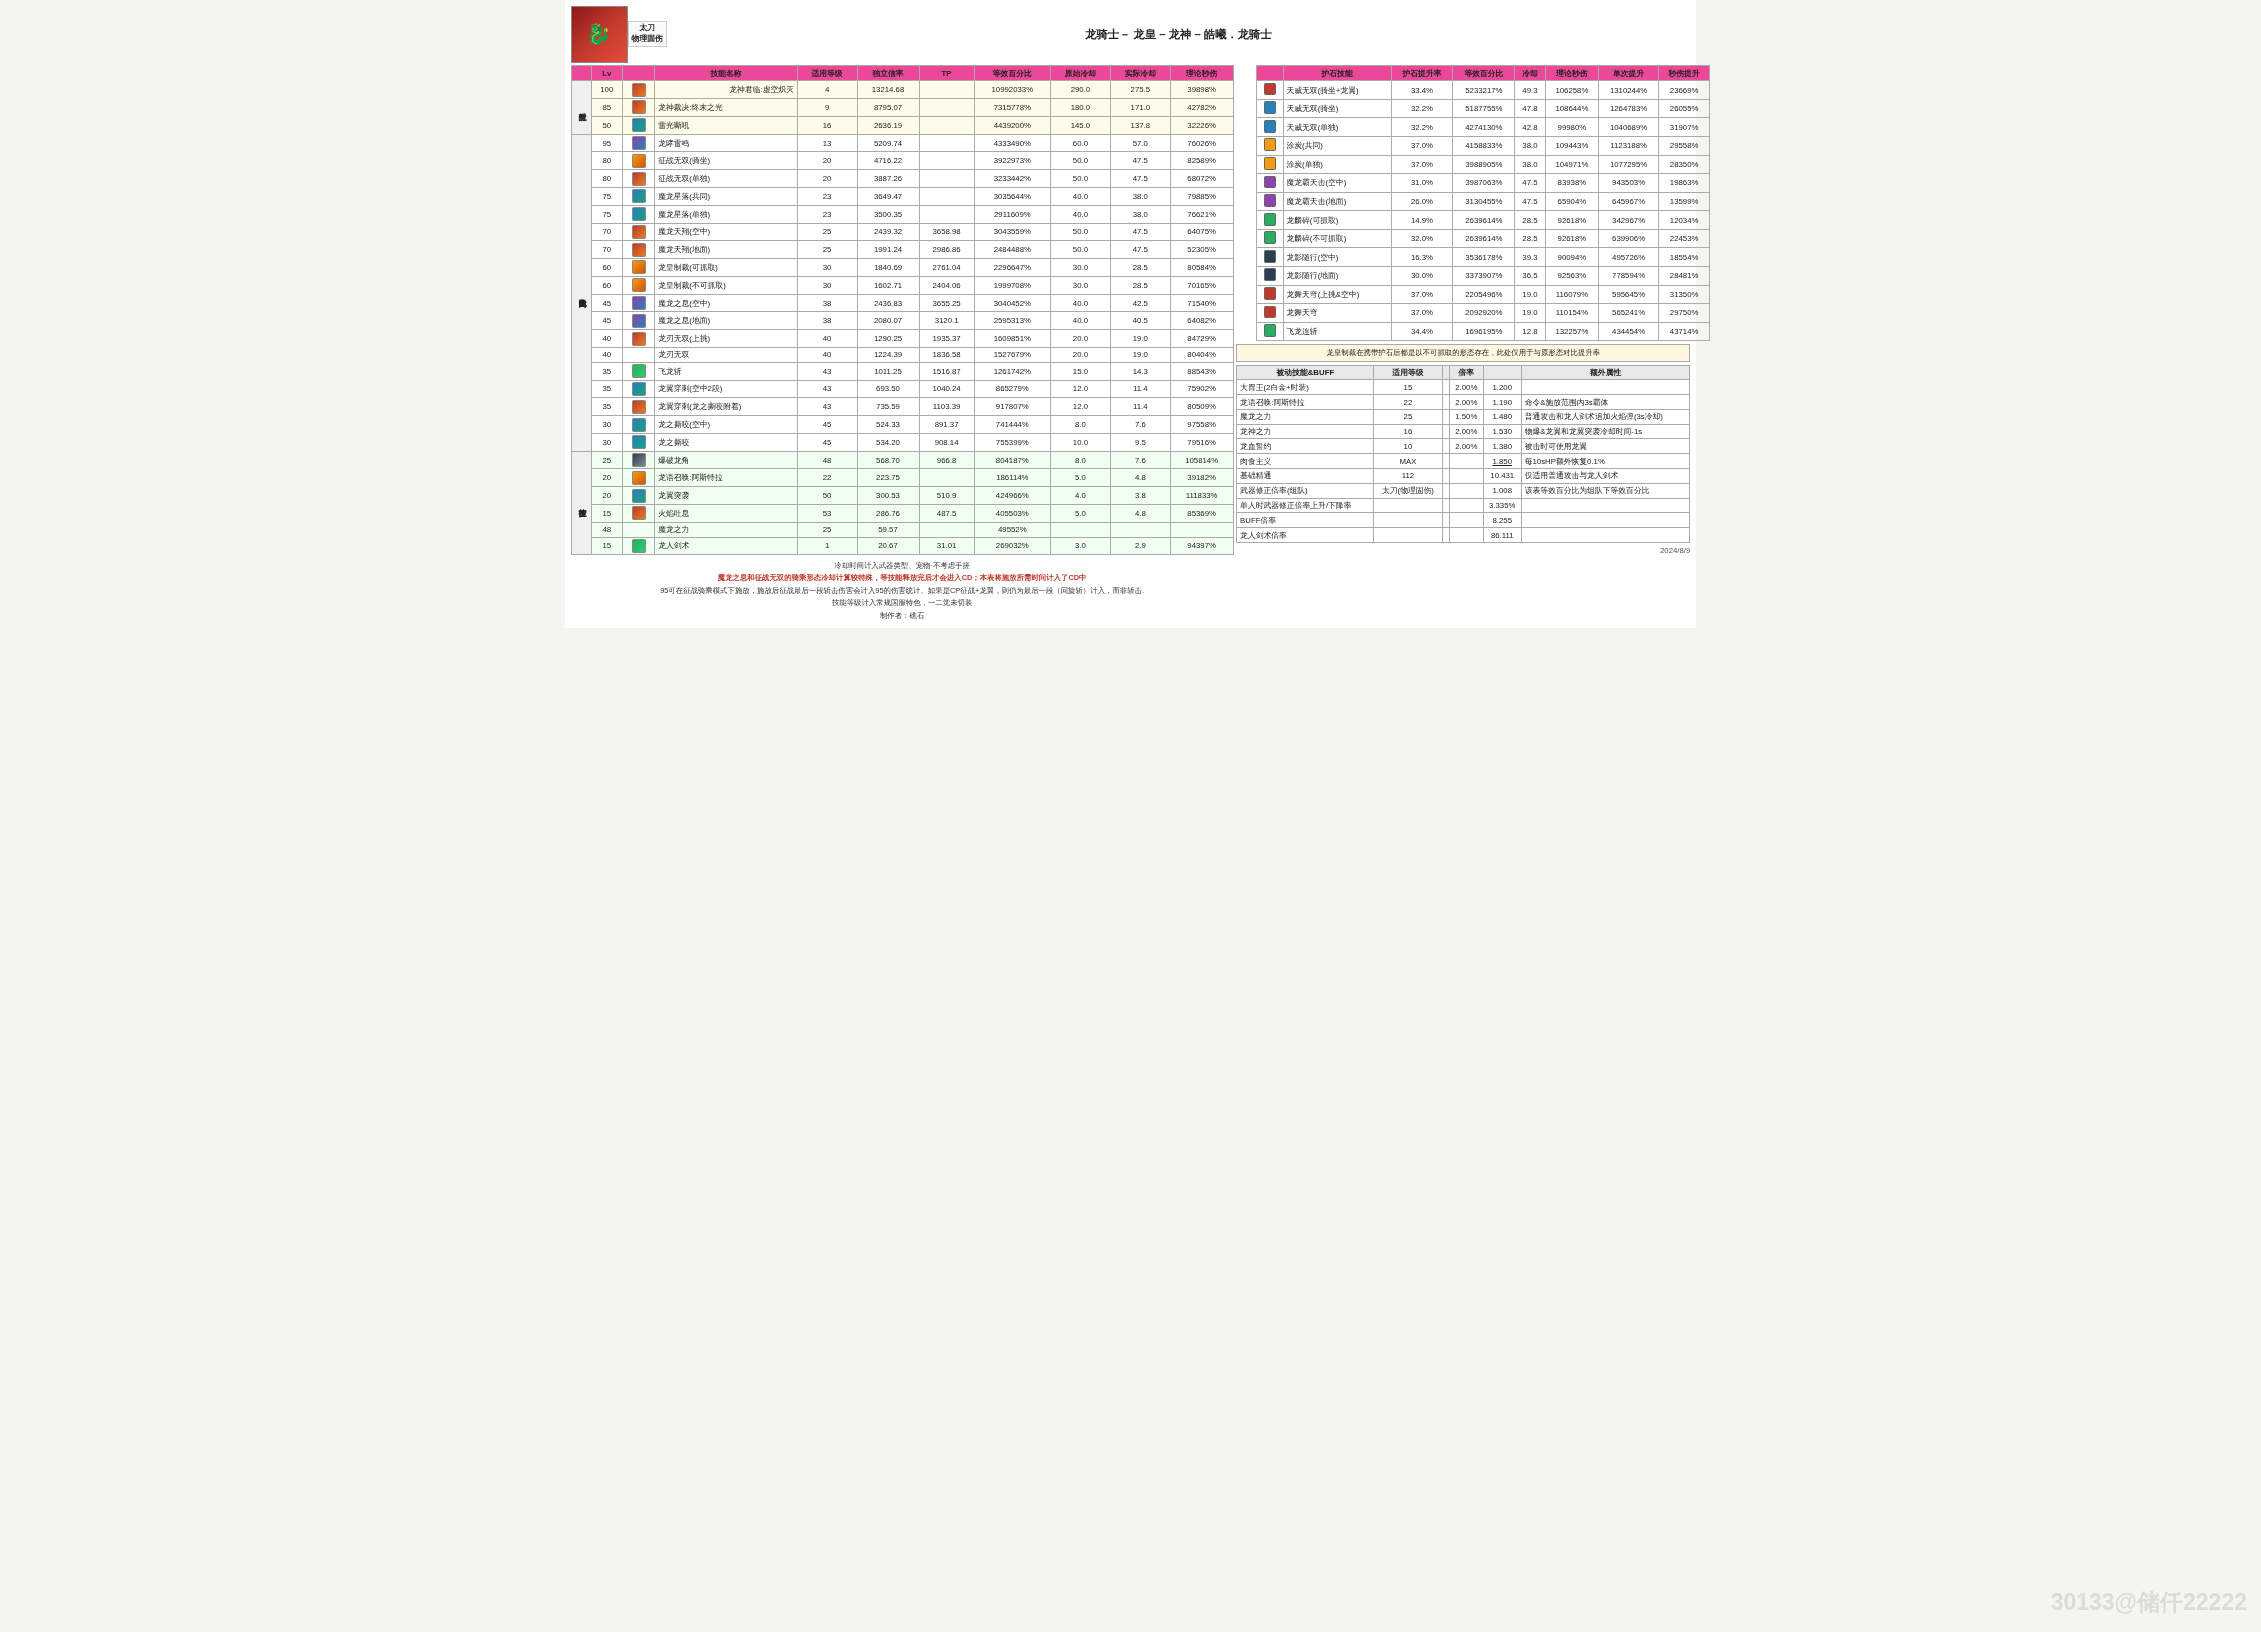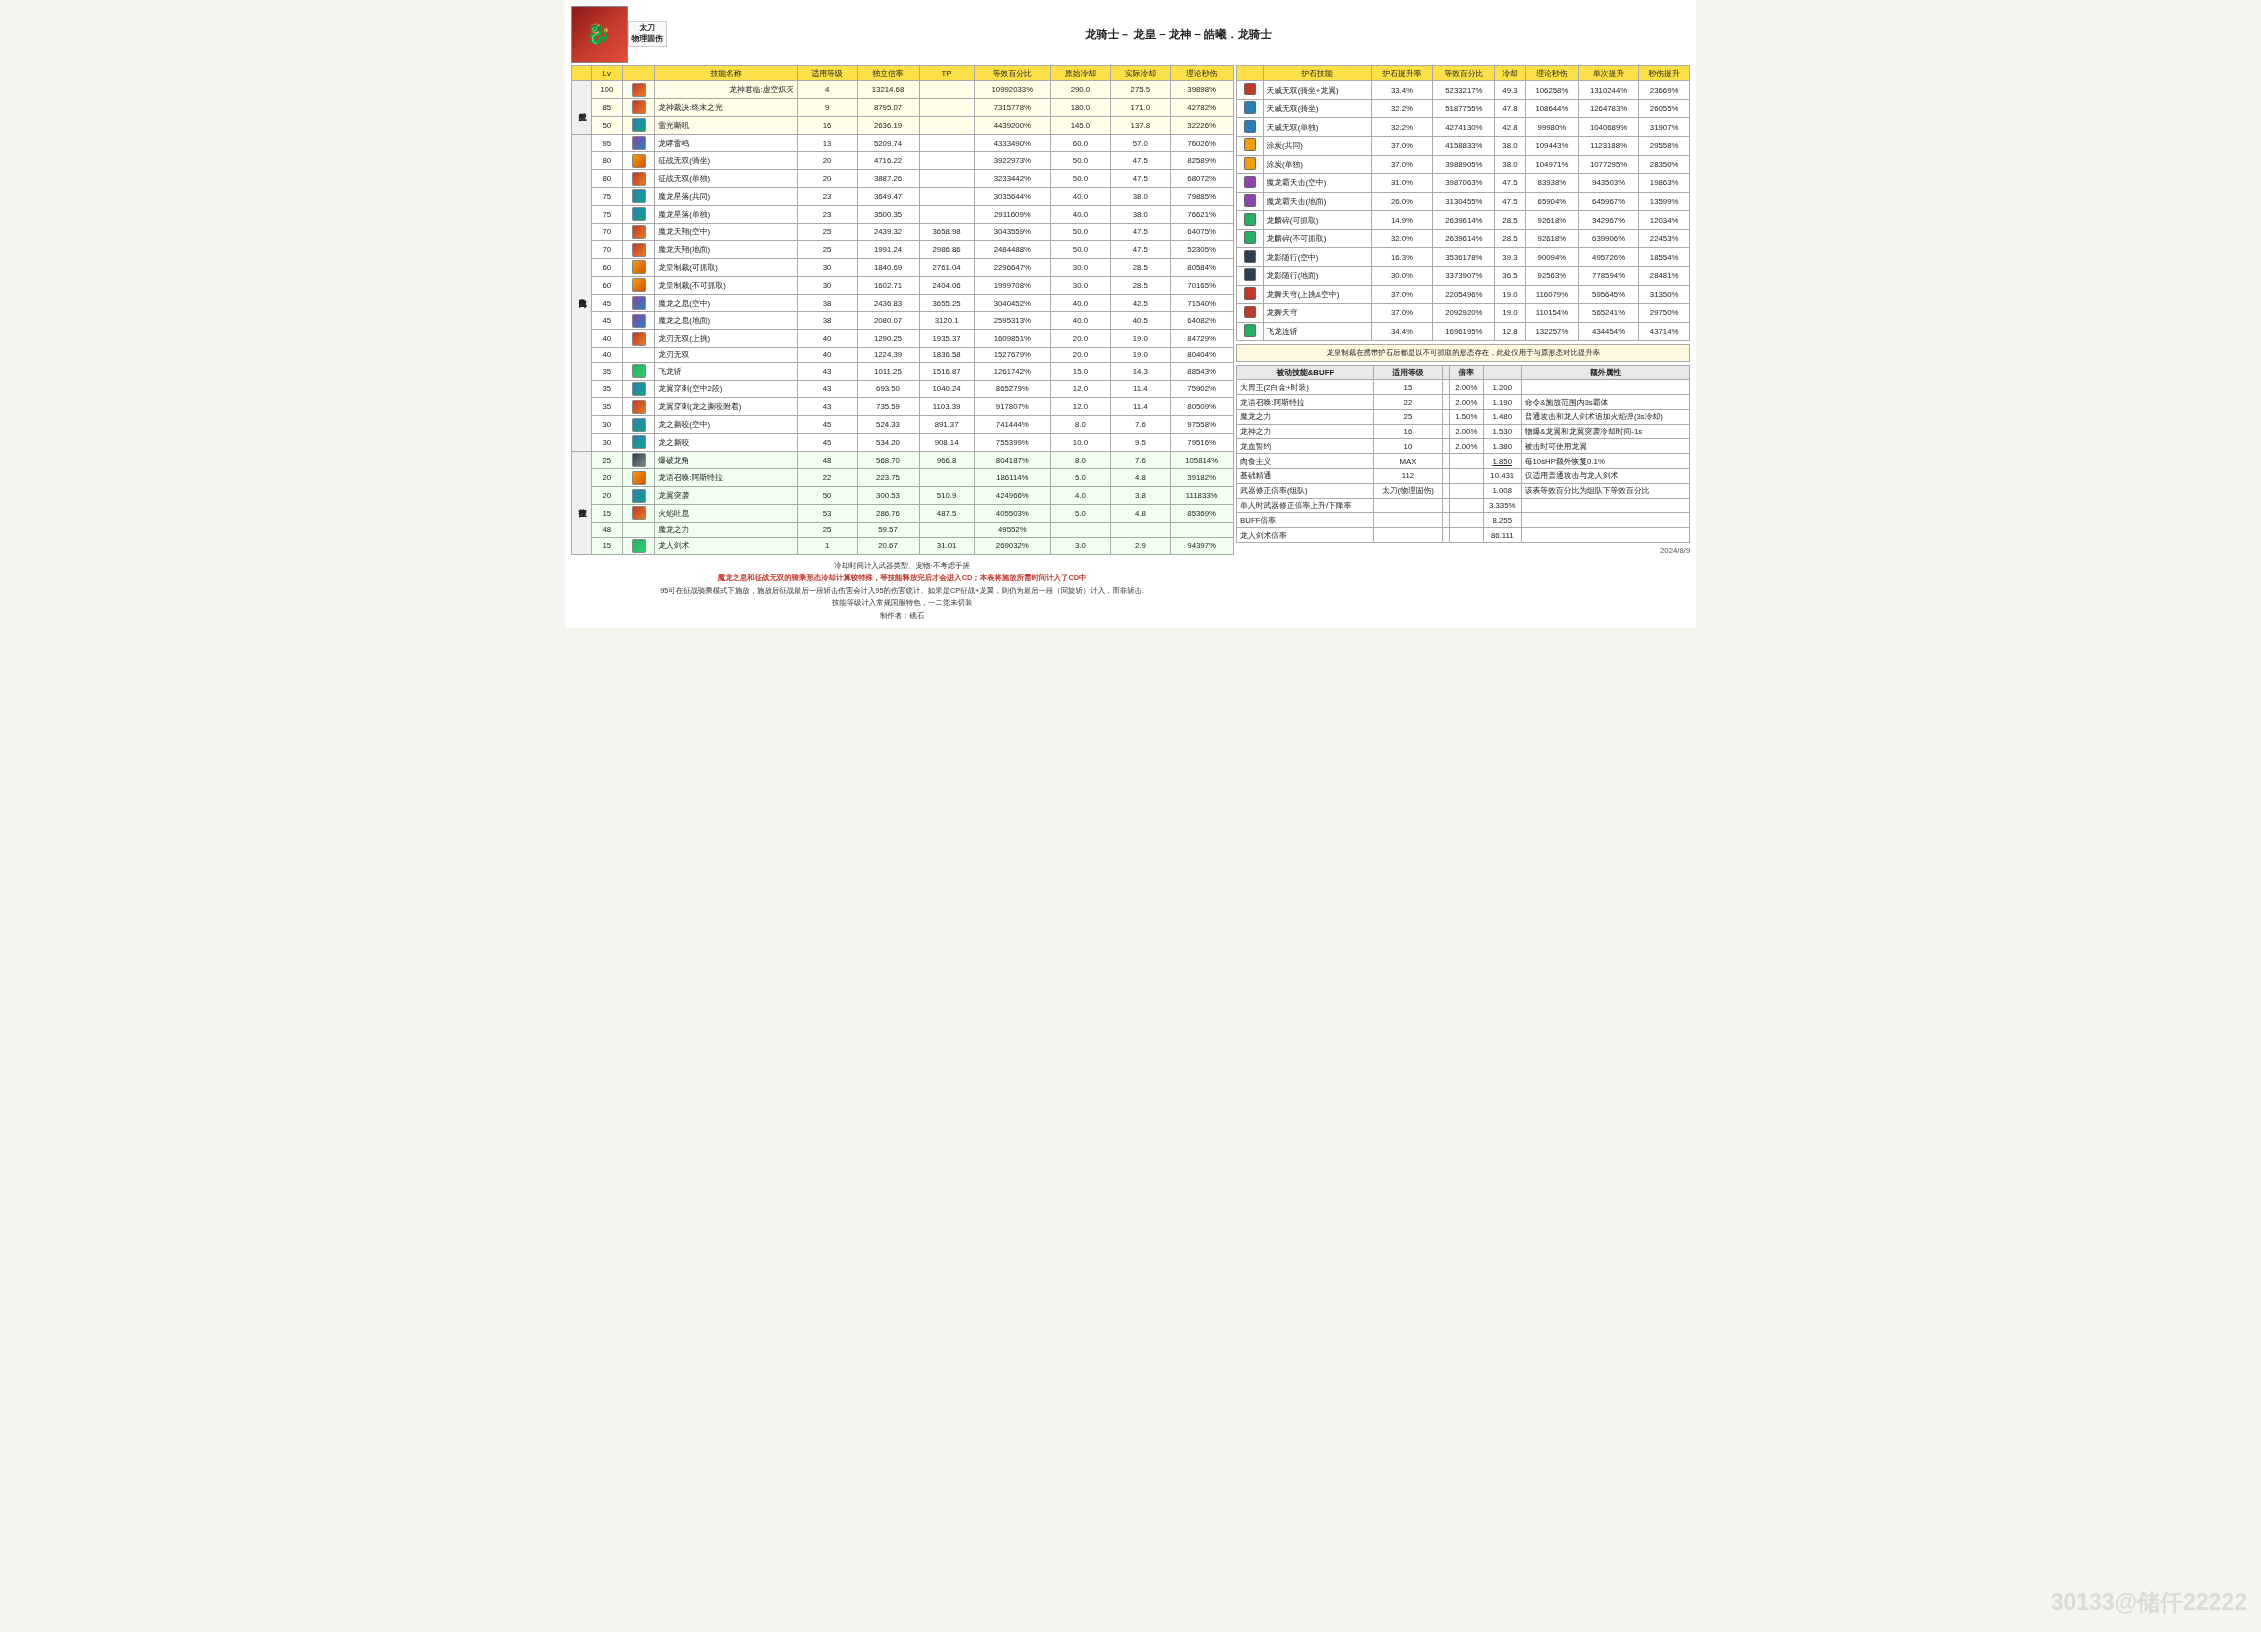--- a/index.html
+++ b/index.html
@@ -56,22 +56,22 @@
       border-collapse: collapse;
       font-size: 7.8px;
     }
     .main-table th, .main-table td {
       border: 0.7px solid #aaa;
       padding: 1.4px 2.8px;
       text-align: center;
       white-space: nowrap;
     }
     .main-table th {
-      background: #fde047;
-      font-weight: normal;
+      background: #ec4899;
+      font-weight: bold;
     }
     
     .cat-cell {
       background: #f0f0f0;
       font-weight: bold;
       writing-mode: vertical-rl;
       text-orientation: mixed;
       width: 20px;
       min-width: 20px;
     }
@@ -522,21 +522,21 @@
         <div>冷却时间计入武器类型、宠物·不考虑手搓</div>
         <div class="note-red">魔龙之息和征战无双的骑乘形态冷却计算较特殊，等技能释放完后才会进入CD；本表将施放所需时间计入了CD中</div>
         <div>95可在征战骑乘模式下施放，施放后征战最后一段斩击伤害会计入95的伤害统计。如果是CP征战+龙翼，则仍为最后一段（回旋斩）计入，而非斩击.</div>
         <div>技能等级计入常规国服特色，一二觉未切装</div>
         <div>制作者：礁石</div>
       </div>
     </div>
 
     <div class="right-panel">
 
-      <table class="main-table" style="margin-bottom:2.8px;">
+      <table class="main-table" style="margin-bottom:2.8px;margin-left:20px;">
         <thead>
           <tr>
             <th></th>
             <th>护石技能</th>
             <th>护石提升率</th>
             <th>等效百分比</th>
             <th>冷却</th>
             <th>理论秒伤</th>
             <th>单次提升</th>
             <th>秒伤提升</th>

